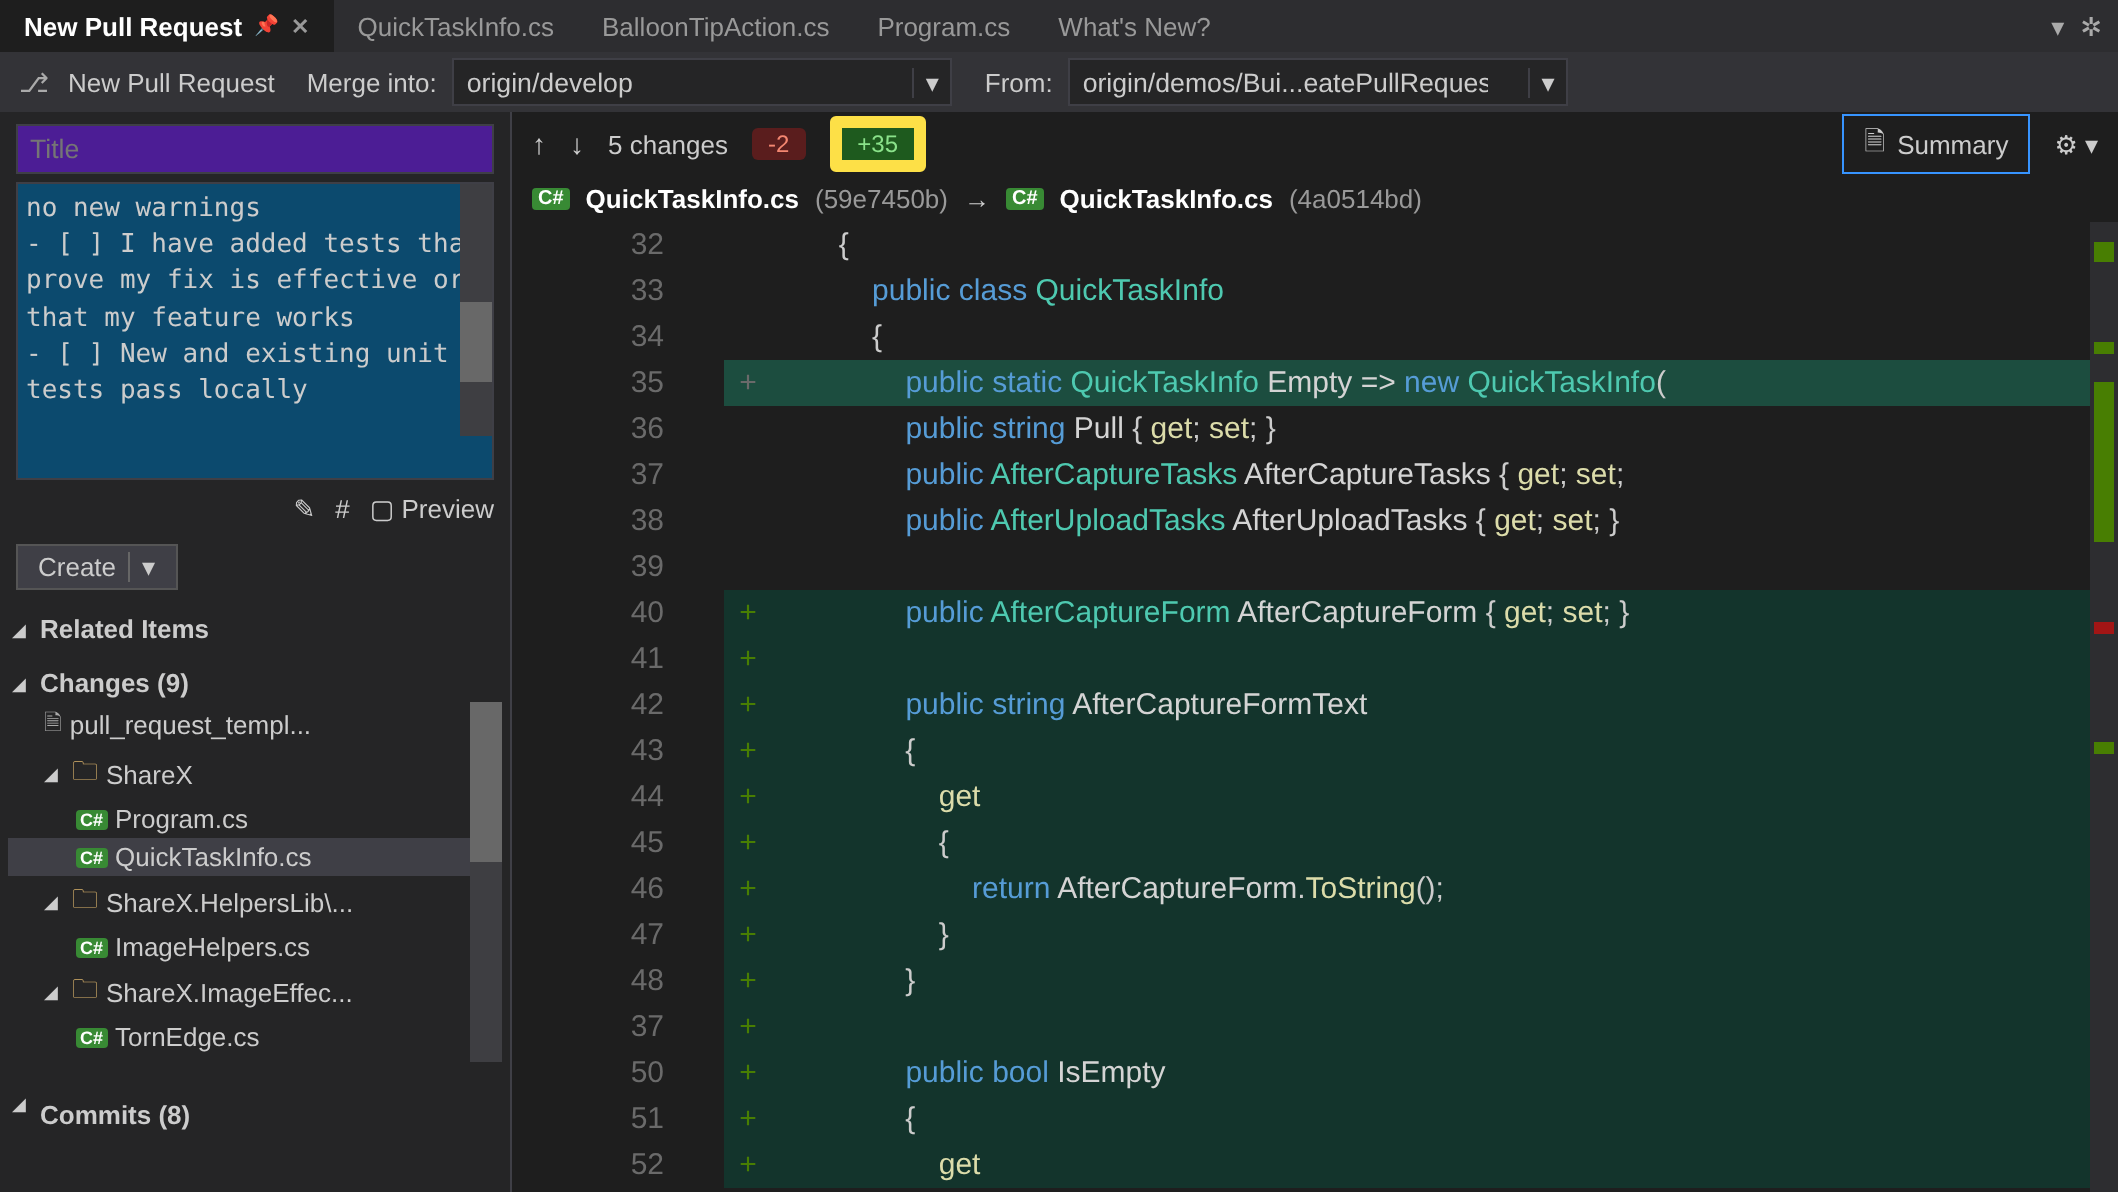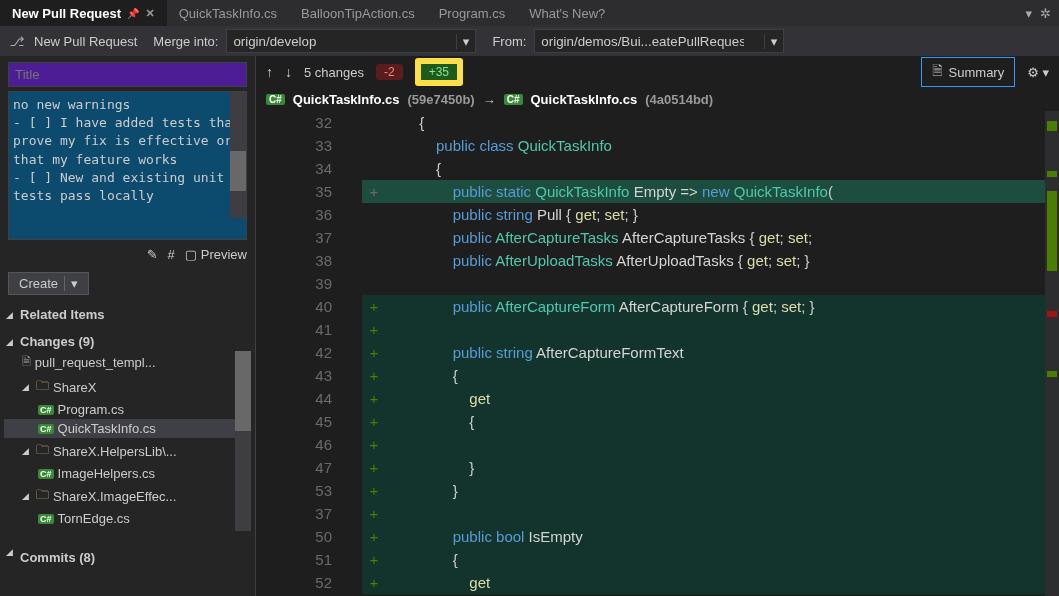--- a/index.html
+++ b/index.html
@@ -48,21 +48,21 @@
 .changes-count{color:#ccc;}
 .badge{padding:1px 8px;border-radius:3px;font-size:12px;}
 .badge.minus{background:#5a1d1d;color:#f48771;}
 .badge.plus{background:#1e5a1e;color:#8ae28a;border:6px solid #fde047;}
 .diff-toolbar .spacer{flex:1;}
 .summary-btn{display:flex;align-items:center;gap:6px;border:1px solid #3794ff;padding:3px 10px;cursor:pointer;}
 .gear{cursor:pointer;color:#ccc;}
 .filebar{display:flex;align-items:center;padding:4px 10px;gap:8px;font-size:13px;color:#ccc;}
 .filebar .cs{background:#388a34;color:#fff;font-size:10px;padding:0 3px;border-radius:2px;font-weight:bold;}
 .filebar .fname{color:#fff;font-weight:600;}
-.filebar .hash{color:#999;font-weight:bold;}
+.filebar .hash{color:#999;}
 .filebar .arr{color:#ccc;}
 .code-area{flex:1;position:relative;font-family:Consolas,'Courier New',monospace;font-size:15px;line-height:23px;overflow:hidden;}
 .code-line{display:flex;height:23px;white-space:pre;}
 .gutter{width:106px;text-align:right;padding-right:30px;color:#6a6a6a;flex-shrink:0;background:#1e1e1e;}
 .marker{width:24px;flex-shrink:0;text-align:center;color:#6a6a6a;}
 .code-content{flex:1;padding-left:0;}
 .added{background:#13342c;}
 .added .marker{color:#487e02;}
 .added2{background:#1c4d3f;}
 .kw{color:#569cd6;}
@@ -235,22 +235,22 @@
         <div class="code-line"><div class="gutter">36</div><div class="marker"></div><div class="code-content">                <span class="kw">public</span> <span class="kw">string</span> <span class="txt">Pull</span> { <span class="prop">get</span>; <span class="prop">set</span>; }</div></div>
         <div class="code-line"><div class="gutter">37</div><div class="marker"></div><div class="code-content">                <span class="kw">public</span> <span class="cls">AfterCaptureTasks</span> <span class="txt">AfterCaptureTasks</span> { <span class="prop">get</span>; <span class="prop">set</span>;</div></div>
         <div class="code-line"><div class="gutter">38</div><div class="marker"></div><div class="code-content">                <span class="kw">public</span> <span class="cls">AfterUploadTasks</span> <span class="txt">AfterUploadTasks</span> { <span class="prop">get</span>; <span class="prop">set</span>; }</div></div>
         <div class="code-line"><div class="gutter">39</div><div class="marker"></div><div class="code-content"></div></div>
         <div class="code-line added"><div class="gutter">40</div><div class="marker">+</div><div class="code-content">                <span class="kw">public</span> <span class="cls">AfterCaptureForm</span> <span class="txt">AfterCaptureForm</span> { <span class="prop">get</span>; <span class="prop">set</span>; }</div></div>
         <div class="code-line added"><div class="gutter">41</div><div class="marker">+</div><div class="code-content"></div></div>
         <div class="code-line added"><div class="gutter">42</div><div class="marker">+</div><div class="code-content">                <span class="kw">public</span> <span class="kw">string</span> <span class="txt">AfterCaptureFormText</span></div></div>
         <div class="code-line added"><div class="gutter">43</div><div class="marker">+</div><div class="code-content">                {</div></div>
         <div class="code-line added"><div class="gutter">44</div><div class="marker">+</div><div class="code-content">                    <span class="prop">get</span></div></div>
         <div class="code-line added"><div class="gutter">45</div><div class="marker">+</div><div class="code-content">                    {</div></div>
-        <div class="code-line added"><div class="gutter">46</div><div class="marker">+</div></div>
+        <div class="code-line added"><div class="gutter">46</div><div class="marker">+</div><div class="code-content">                        <span class="kw">return</span> <span class="txt">AfterCaptureForm</span>.<span class="mth">ToString</span>();</div></div>
         <div class="code-line added"><div class="gutter">47</div><div class="marker">+</div><div class="code-content">                    }</div></div>
-        <div class="code-line added"><div class="gutter">53</div><div class="marker">+</div><div class="code-content">                }</div></div>
+        <div class="code-line added"><div class="gutter">48</div><div class="marker">+</div><div class="code-content">                }</div></div>
         <div class="code-line added"><div class="gutter">37</div><div class="marker">+</div><div class="code-content"></div></div>
         <div class="code-line added"><div class="gutter">50</div><div class="marker">+</div><div class="code-content">                <span class="kw">public</span> <span class="kw">bool</span> <span class="txt">IsEmpty</span></div></div>
         <div class="code-line added"><div class="gutter">51</div><div class="marker">+</div><div class="code-content">                {</div></div>
         <div class="code-line added"><div class="gutter">52</div><div class="marker">+</div><div class="code-content">                    <span class="prop">get</span></div></div>
       </div>
   </div>
 </div>
 
 </body></html>

